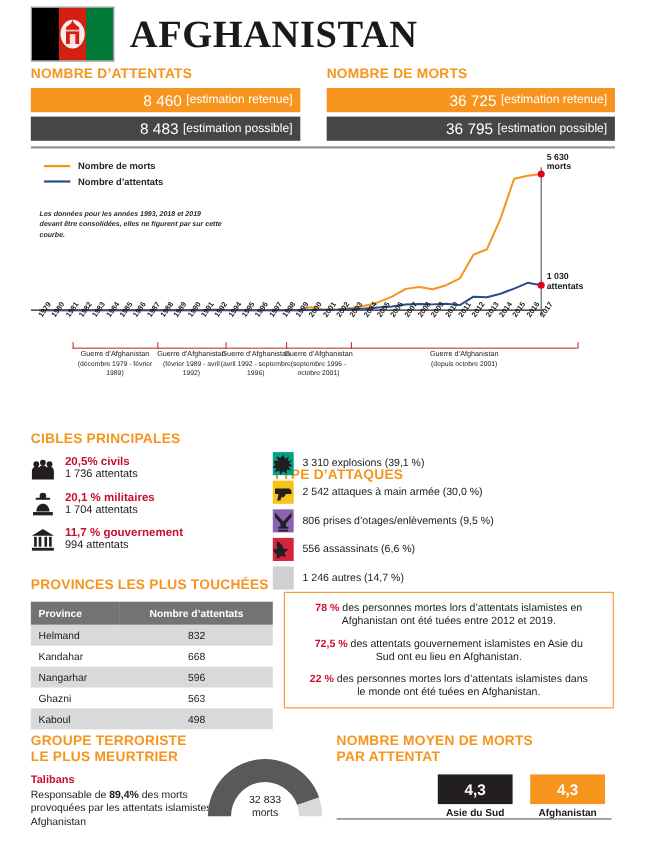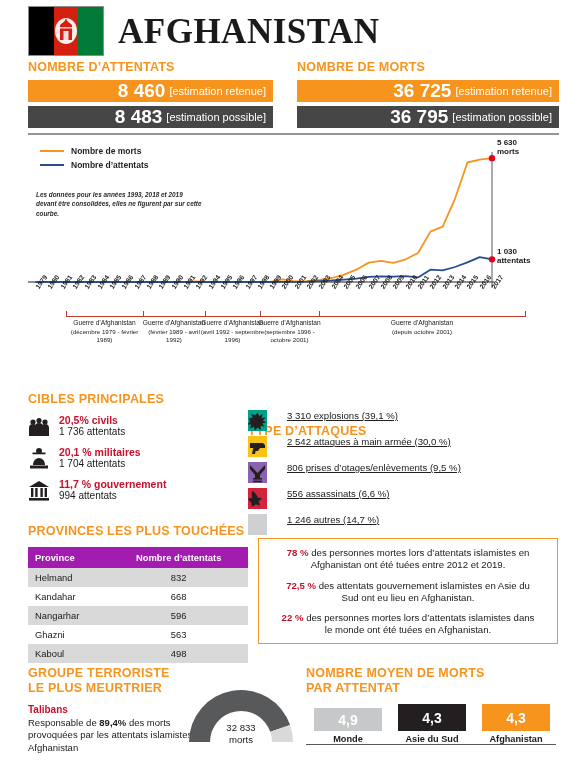--- a/index.html
+++ b/index.html
@@ -38,21 +38,21 @@
   .kpi h2{
     margin:0 0 6px 0;font-size:12.5px;font-weight:700;letter-spacing:.2px;
     color:#F6941E;text-transform:uppercase;
   }
   .kpi-bar{
     height:22px;display:flex;align-items:center;justify-content:flex-end;
     padding-right:7px;box-sizing:border-box;color:#fff;font-size:11px;margin-bottom:4px;
   }
   .kpi-bar.orange{background:#F6941E;}
   .kpi-bar.dark{background:#464646;}
-  .kpi-bar b{font-size:19px;font-weight:700;margin-right:4px;}
+  .kpi-bar b{font-size:14px;font-weight:400;margin-right:4px;}
 
   
   .rule{position:absolute;left:28px;width:531px;height:2px;background:#939598;}
   .rule.r1{top:133px;}
   .chart{position:absolute;left:28px;top:138px;width:531px;height:152px;}
   .legend{position:absolute;left:12px;top:8px;font-size:8.5px;font-weight:700;}
   .legend .row{display:flex;align-items:center;gap:7px;margin-bottom:4px;}
   .legend .swatch{display:block;width:24px;height:2px;}
   .legend .swatch.morts{background:#F6941E;}
   .legend .swatch.att{background:#2B4B8C;}
@@ -90,29 +90,29 @@
   
   .cibles{position:absolute;left:28px;top:392px;width:205px;}
   .cible{display:flex;align-items:center;gap:9px;margin-bottom:5px;height:27px;}
   .cible .ic{width:22px;height:24px;flex:0 0 22px;display:block;}
   .cible .txt{line-height:1.16;}
   .cible .pct{font-size:10.5px;font-weight:700;color:#C8102E;display:block;}
   .cible .cnt{font-size:10px;color:#1a1a1a;display:block;}
 
   
   .types{position:absolute;left:248px;top:392px;width:310px;}
-  .type{display:flex;gap:20px;margin-bottom:4px;height:22px;text-decoration:underline;}
+  .type{display:flex;align-items:center;gap:8px;margin-bottom:4px;height:22px;}
   .type .sw{width:19px;height:21px;flex:0 0 19px;display:block;}
   .type .lbl{font-size:9.6px;color:#1a1a1a;}
 
   
   .prov{position:absolute;left:28px;top:524px;width:220px;}
   table.ptab{border-collapse:collapse;width:220px;margin-top:8px;font-size:9.4px;}
   table.ptab th{
-    background:#a21caf;color:#fff;font-weight:700;font-size:9.4px;
+    background:#737373;color:#fff;font-weight:700;font-size:9.4px;
     padding:5px 7px;text-align:left;
   }
   table.ptab th.num{text-align:center;}
   table.ptab td{padding:4px 7px;color:#1a1a1a;}
   table.ptab td.num{text-align:center;}
   table.ptab tr.alt td{background:#d9d9d9;}
 
   
   .statbox{
     position:absolute;left:258px;top:538px;width:300px;height:106px;
@@ -448,24 +448,20 @@
   </div>
 
   <div class="moy">
     <div class="sec-h" style="position:static;">
       <span>NOMBRE MOYEN DE MORTS</span><br>
       <span>PAR ATTENTAT</span>
     </div>
   </div>
   <div class="moybars" id="moybars">
     <div class="axis"></div>
-  <div class="mb monde" style="left: 8px;">
-        <span class="bar" style="background: rgb(199, 200, 202);">4,9</span>
-        <span class="cap">Monde</span>
-      </div>
       <div class="mb asie" style="left: 92px;">
         <span class="bar" style="background: rgb(35, 31, 32);">4,3</span>
         <span class="cap">Asie du Sud</span>
       </div>
       <div class="mb afg" style="left: 176px;">
         <span class="bar" style="background: rgb(246, 148, 30);">4,3</span>
         <span class="cap">Afghanistan</span>
       </div>
     </div>
 

